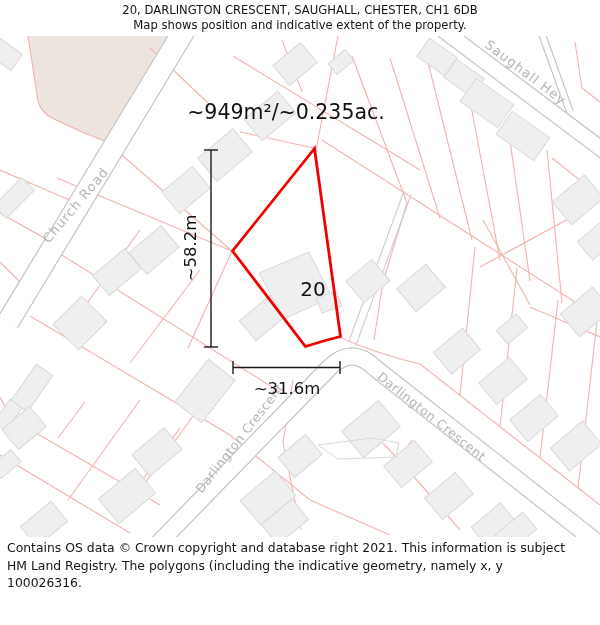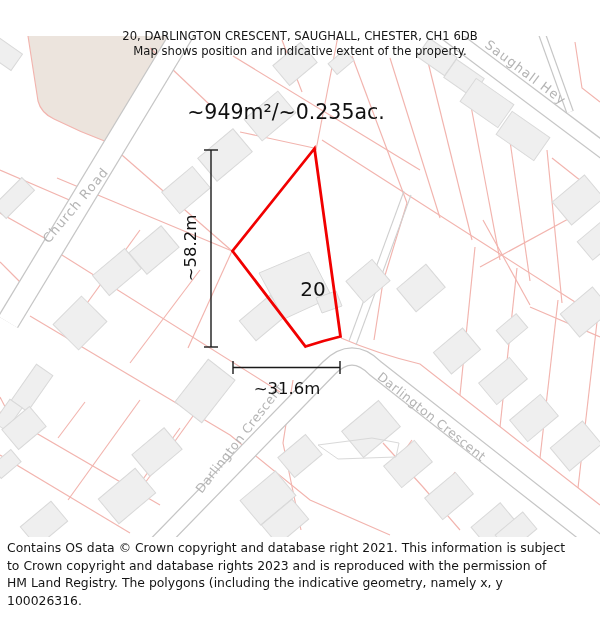--- a/index.html
+++ b/index.html
@@ -7,21 +7,21 @@
     --road_casing:#c6c6c6; --road_fill:#ffffff; --building_fill:#efefef;
     --building_stroke:#d9d9d9; --beige_fill:#ece4dd; --label_gray:#b4b4b4;
     --measure_black:#1a1a1a;
   }
   html,body{margin:0;padding:0;background:#888;}
   .stage{position:relative;width:600px;height:625px;background:var(--bg);overflow:hidden;
          font-family:"DejaVu Sans","Liberation Sans",sans-serif;margin:0 auto;}
   .stage svg{position:absolute;left:0;top:0;}
   .hdr{position:absolute;left:0;top:0;width:600px;height:36px;background:var(--bg);
        text-align:center;color:var(--text);z-index:5;}
-  .hdr .t1{font-size:11.6px;line-height:15px;padding-top:3px;margin-top:26px;}
+  .hdr .t1{font-size:11.6px;line-height:15px;padding-top:3px;}
   .hdr .t2{font-size:11.6px;line-height:15px;text-align:center;}
   .ftr{position:absolute;left:0;top:537px;width:600px;height:88px;background:var(--bg);
        color:var(--text);z-index:5;padding:2px 4px 0 7px;box-sizing:border-box;}
   .ftr div{font-size:12.4px;line-height:17.6px;white-space:nowrap;}
   
   .parcel{fill:none;stroke:var(--parcel_pink);stroke-width:1.15;}
   .beige{fill:var(--beige_fill);stroke:none;}
   .casing{stroke:var(--road_casing);fill:none;}
   .roadfill{stroke:var(--road_fill);fill:none;}
   .drv{stroke:#cfcfcf;stroke-width:1.1;fill:none;}
@@ -189,18 +189,17 @@
     <text class="dimtext" x="287" y="394" text-anchor="middle">~31.6m</text>
   </svg>
 
   <div class="hdr">
     <div class="t1">20, DARLINGTON CRESCENT, SAUGHALL, CHESTER, CH1 6DB</div>
     <div class="t2">Map shows position and indicative extent of the property.</div>
   </div>
 
   <div class="ftr">
     <div>Contains OS data © Crown copyright and database right 2021. This information is subject</div>
-    <div>to Crown copyright and database rights 2023 and is reproduced with the permission of</div>
     <div>HM Land Registry. The polygons (including the indicative geometry, namely x, y</div>
     <div>100026316.</div>
   </div>
 
 </div>
 
 </body></html>

